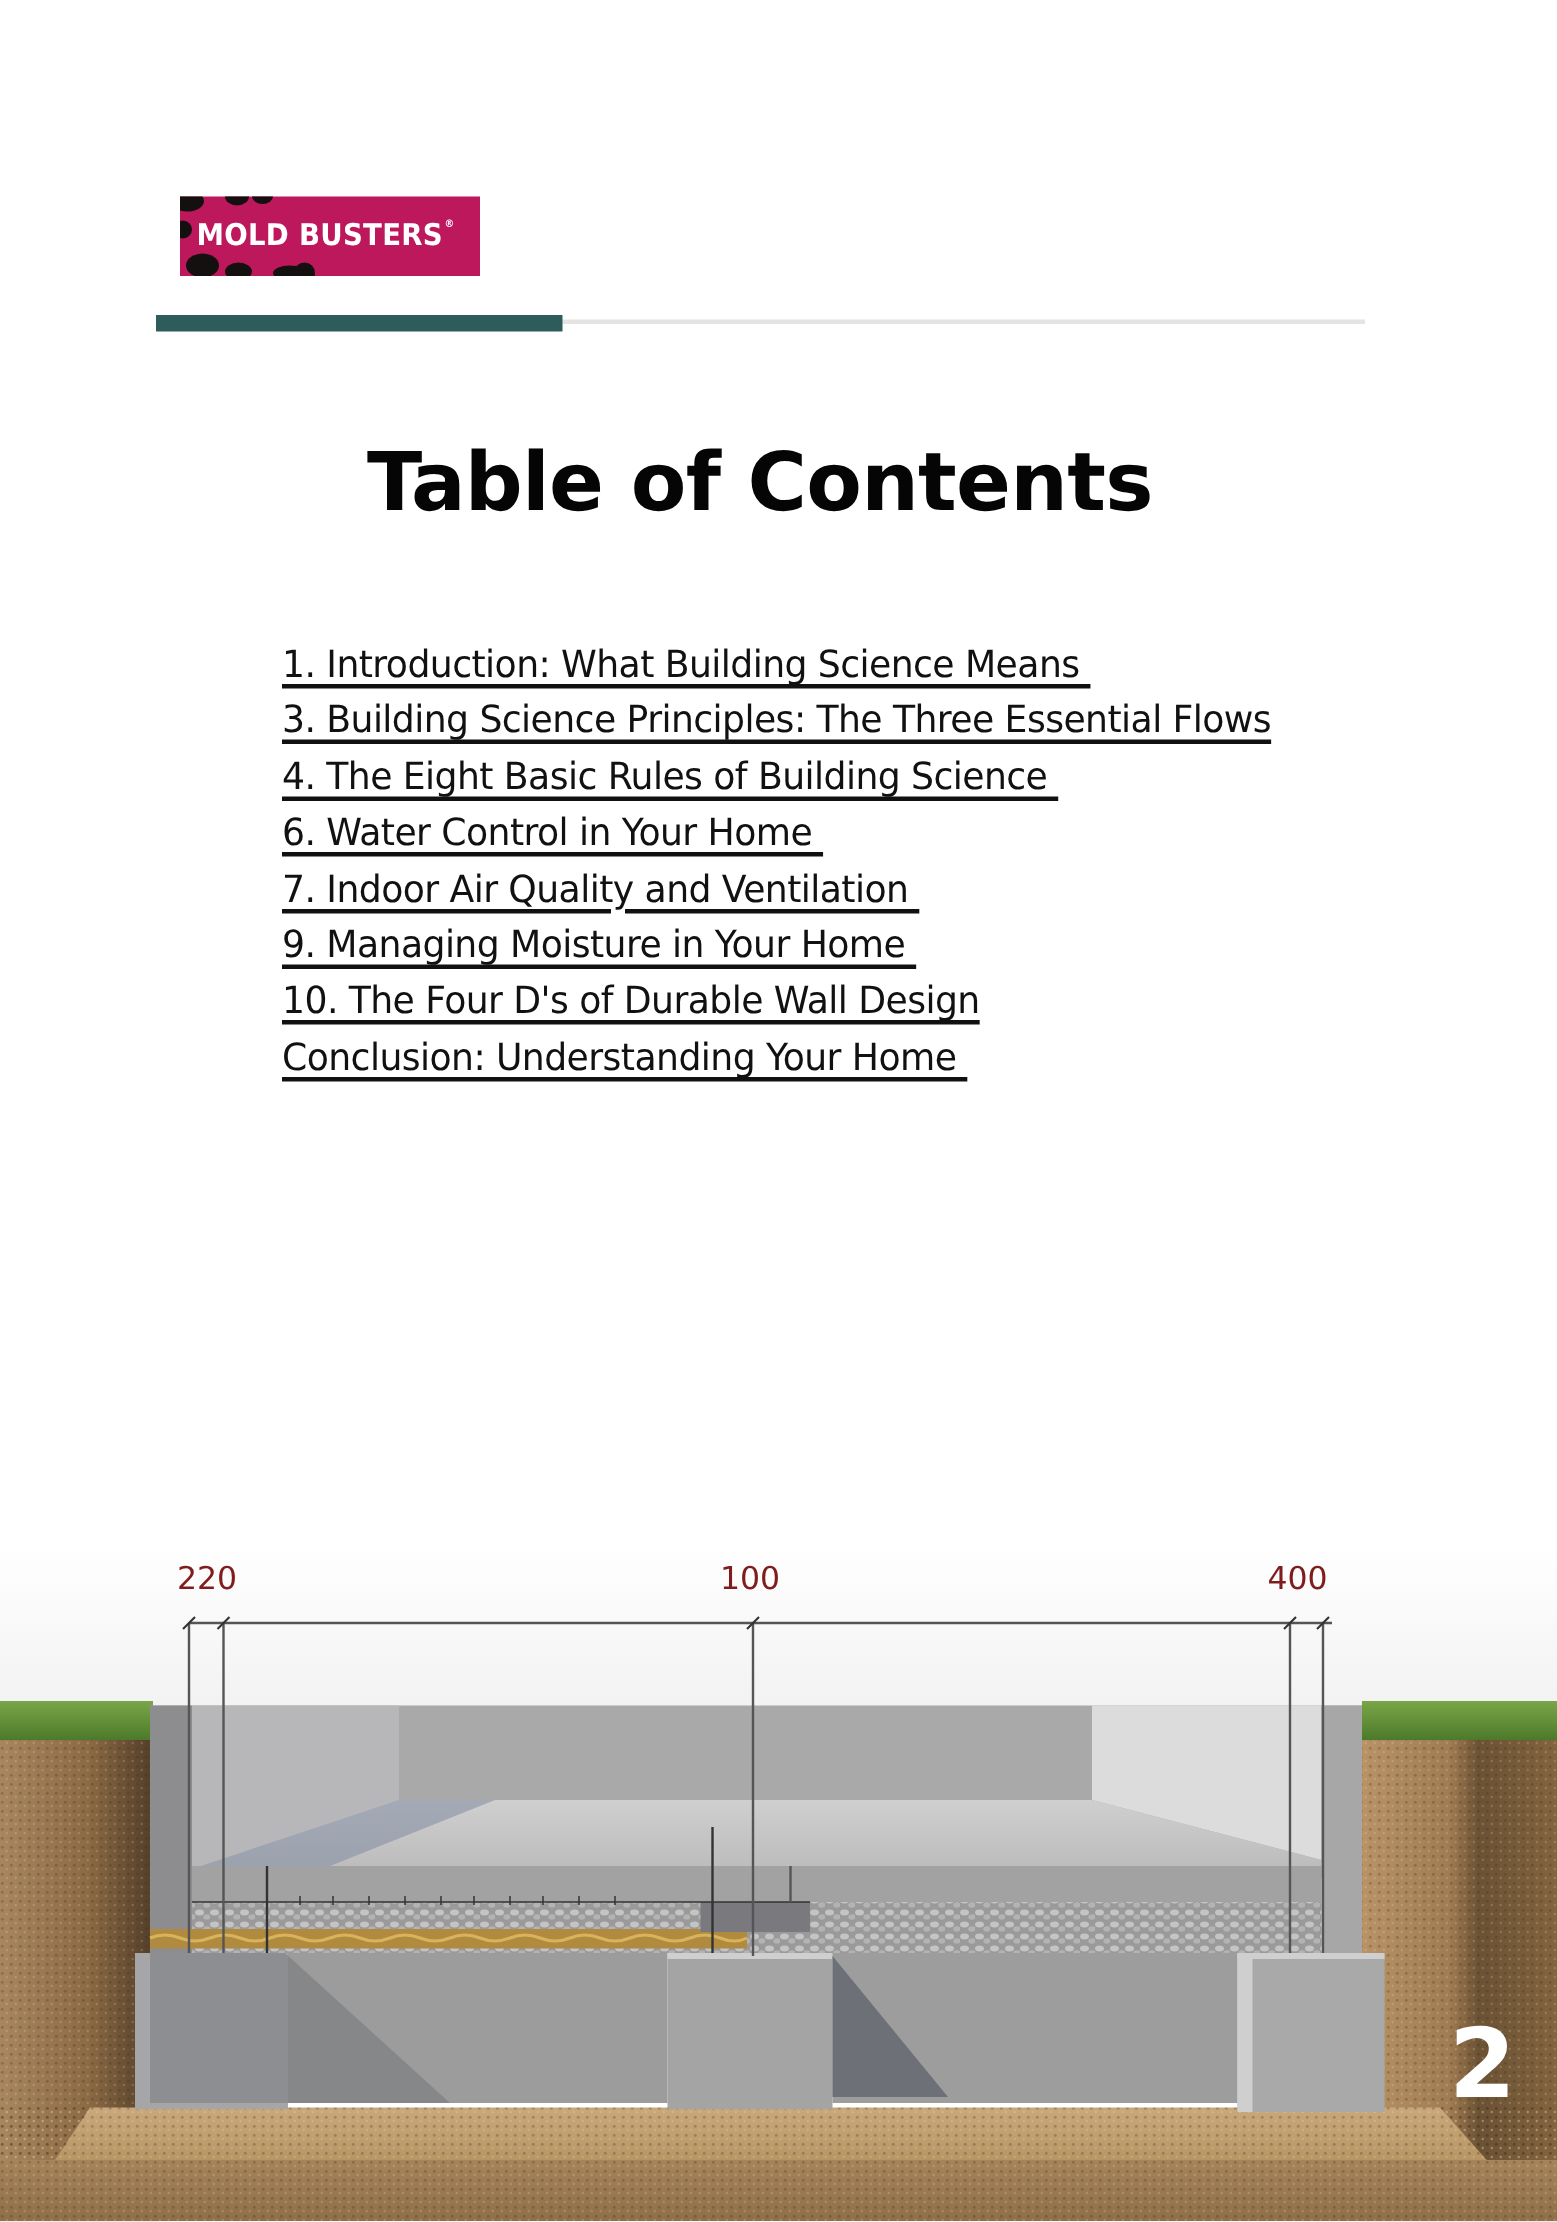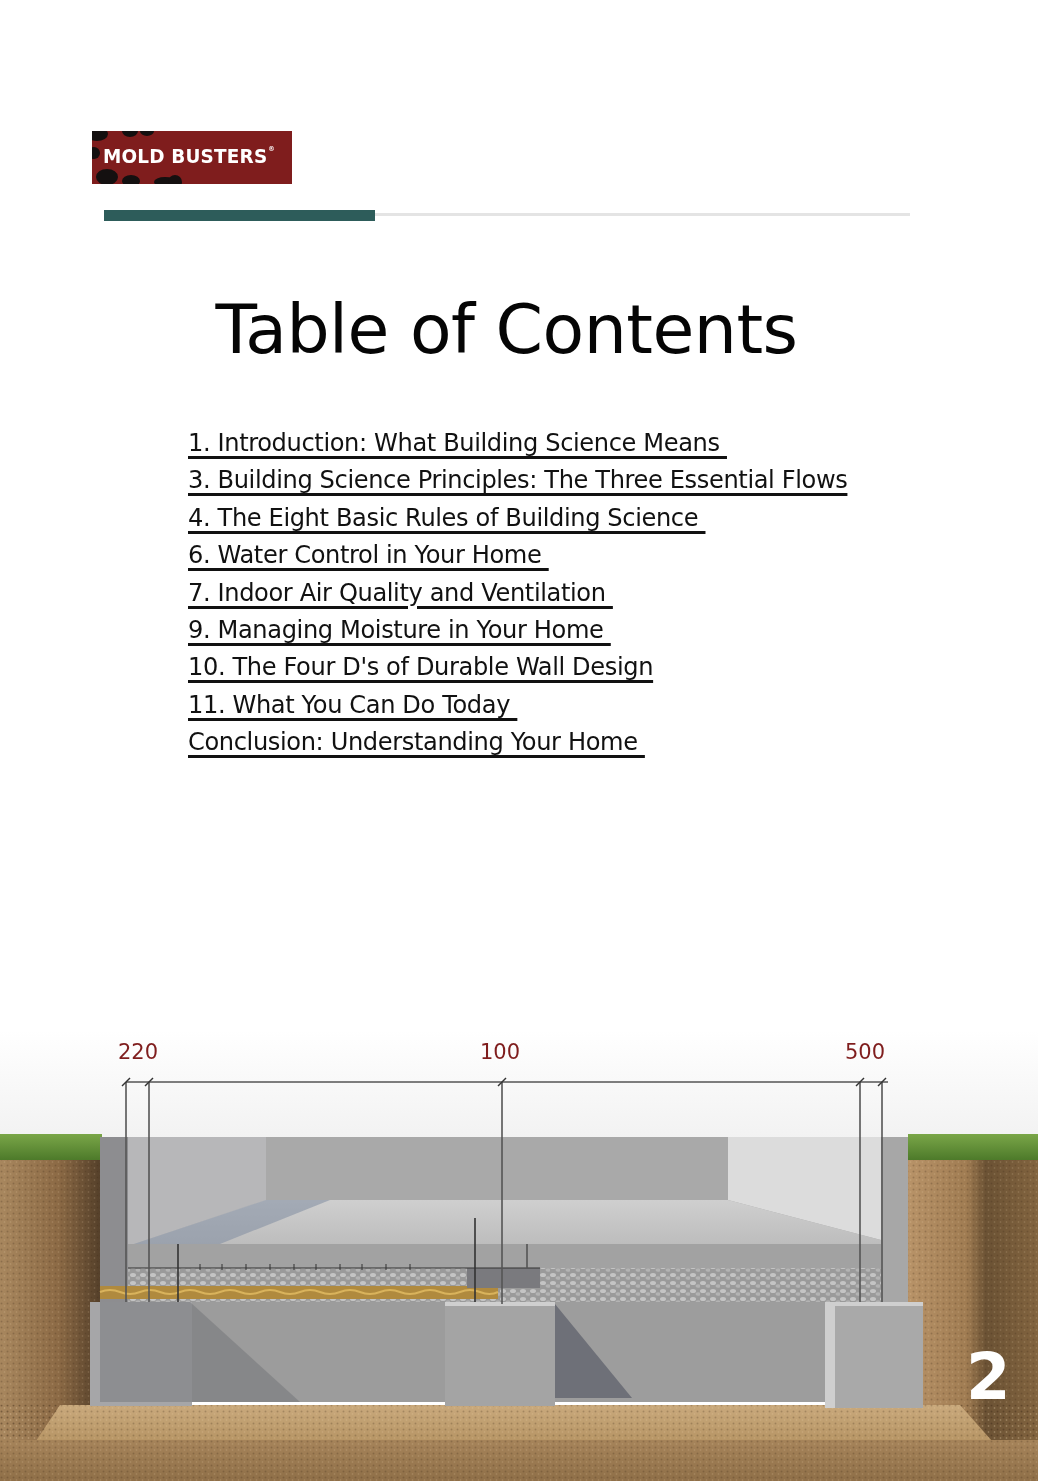--- a/index.html
+++ b/index.html
@@ -1,40 +1,40 @@
 <!DOCTYPE html>
 <html><head>
 <meta charset="utf-8">
 <style>
   * { box-sizing: border-box; margin: 0; padding: 0; }
   html, body { width: 1038px; height: 1481px; background: #ffffff; overflow: hidden; }
   body { position: relative; font-family: "DejaVu Sans", "Liberation Sans", sans-serif; color: #111; }
 
   
   .logo {
-    position: absolute; left: 92px; top: 131px; width: 200px; height: 53px;
-    background: #7f1d1d; overflow: hidden;
+    position: absolute; left: 120px; top: 131px; width: 200px; height: 53px;
+    background: #be185d; overflow: hidden;
   }
   .logo .blob { position: absolute; background: #141010; border-radius: 50%; }
   .logo .logo-text {
     position: absolute; left: 11px; top: 13px;
     font-family: "DejaVu Sans", sans-serif; font-weight: bold; font-size: 20px;
     color: #ffffff; letter-spacing: 0.2px; white-space: nowrap;
     transform: scaleX(0.92); transform-origin: left center;
   }
   .logo .logo-text sup { font-size: 7px; vertical-align: top; position: relative; top: 1px; margin-left: 1px; }
 
   
   .divider-track { position: absolute; left: 104px; top: 213px; width: 806px; height: 3px; background: #e4e4e4; }
   .divider-accent { position: absolute; left: 104px; top: 210px; width: 271px; height: 11px; background: #2d5c5a; }
 
   
   .page-title {
     position: absolute; left: 0; top: 290px; width: 1013px; text-align: center;
-    font-family: "DejaVu Sans", sans-serif; font-weight: normal; font-size: 68px;
+    font-family: "DejaVu Sans", sans-serif; font-weight: bold; font-size: 54px;
     color: #050505; letter-spacing: -0.5px;
   }
 
   
   .toc { position: absolute; left: 140px; top: 428px; list-style: none; margin-left: 48px; }
   .toc li { height: 37.4px; }
   .toc a {
     font-family: "DejaVu Sans", sans-serif; font-size: 25px; color: #111111;
     text-decoration: underline; text-decoration-thickness: 3px; text-underline-offset: 5px;
     letter-spacing: -0.4px; white-space: pre; display: inline-block;
@@ -72,21 +72,20 @@
 <h1 class="page-title">Table of Contents</h1>
 
 <ul class="toc">
   <li><a>1. Introduction: What Building Science Means </a></li>
   <li><a>3. Building Science Principles: The Three Essential Flows</a></li>
   <li><a>4. The Eight Basic Rules of Building Science </a></li>
   <li><a>6. Water Control in Your Home </a></li>
   <li><a>7. Indoor Air Quality and Ventilation </a></li>
   <li><a>9. Managing Moisture in Your Home </a></li>
   <li><a>10. The Four D's of Durable Wall Design</a></li>
-  <li><a>11. What You Can Do Today </a></li>
   <li><a>Conclusion: Understanding Your Home </a></li>
 </ul>
 
 <div class="illustration">
   <svg width="1038" height="451" viewBox="0 1030 1038 451" xmlns="http://www.w3.org/2000/svg">
     <defs>
       <linearGradient id="sky" x1="0" y1="0" x2="0" y2="1">
         <stop offset="0" stop-color="#ffffff"></stop>
         <stop offset="1" stop-color="#f2f2f2"></stop>
       </linearGradient>
@@ -206,16 +205,16 @@
       <line x1="122" y1="1086" x2="130" y2="1078"></line>
       <line x1="145" y1="1086" x2="153" y2="1078"></line>
       <line x1="498" y1="1086" x2="506" y2="1078"></line>
       <line x1="856" y1="1086" x2="864" y2="1078"></line>
       <line x1="878" y1="1086" x2="886" y2="1078"></line>
     </g>
   </svg>
 
   <span class="dim-label" style="left:118px;">220</span>
   <span class="dim-label" style="left:480px;">100</span>
-  <span class="dim-label" style="left:845px;">500</span>
+  <span class="dim-label" style="left:845px;">400</span>
 </div>
 
 <div class="page-number">2</div>
 
 </body></html>

